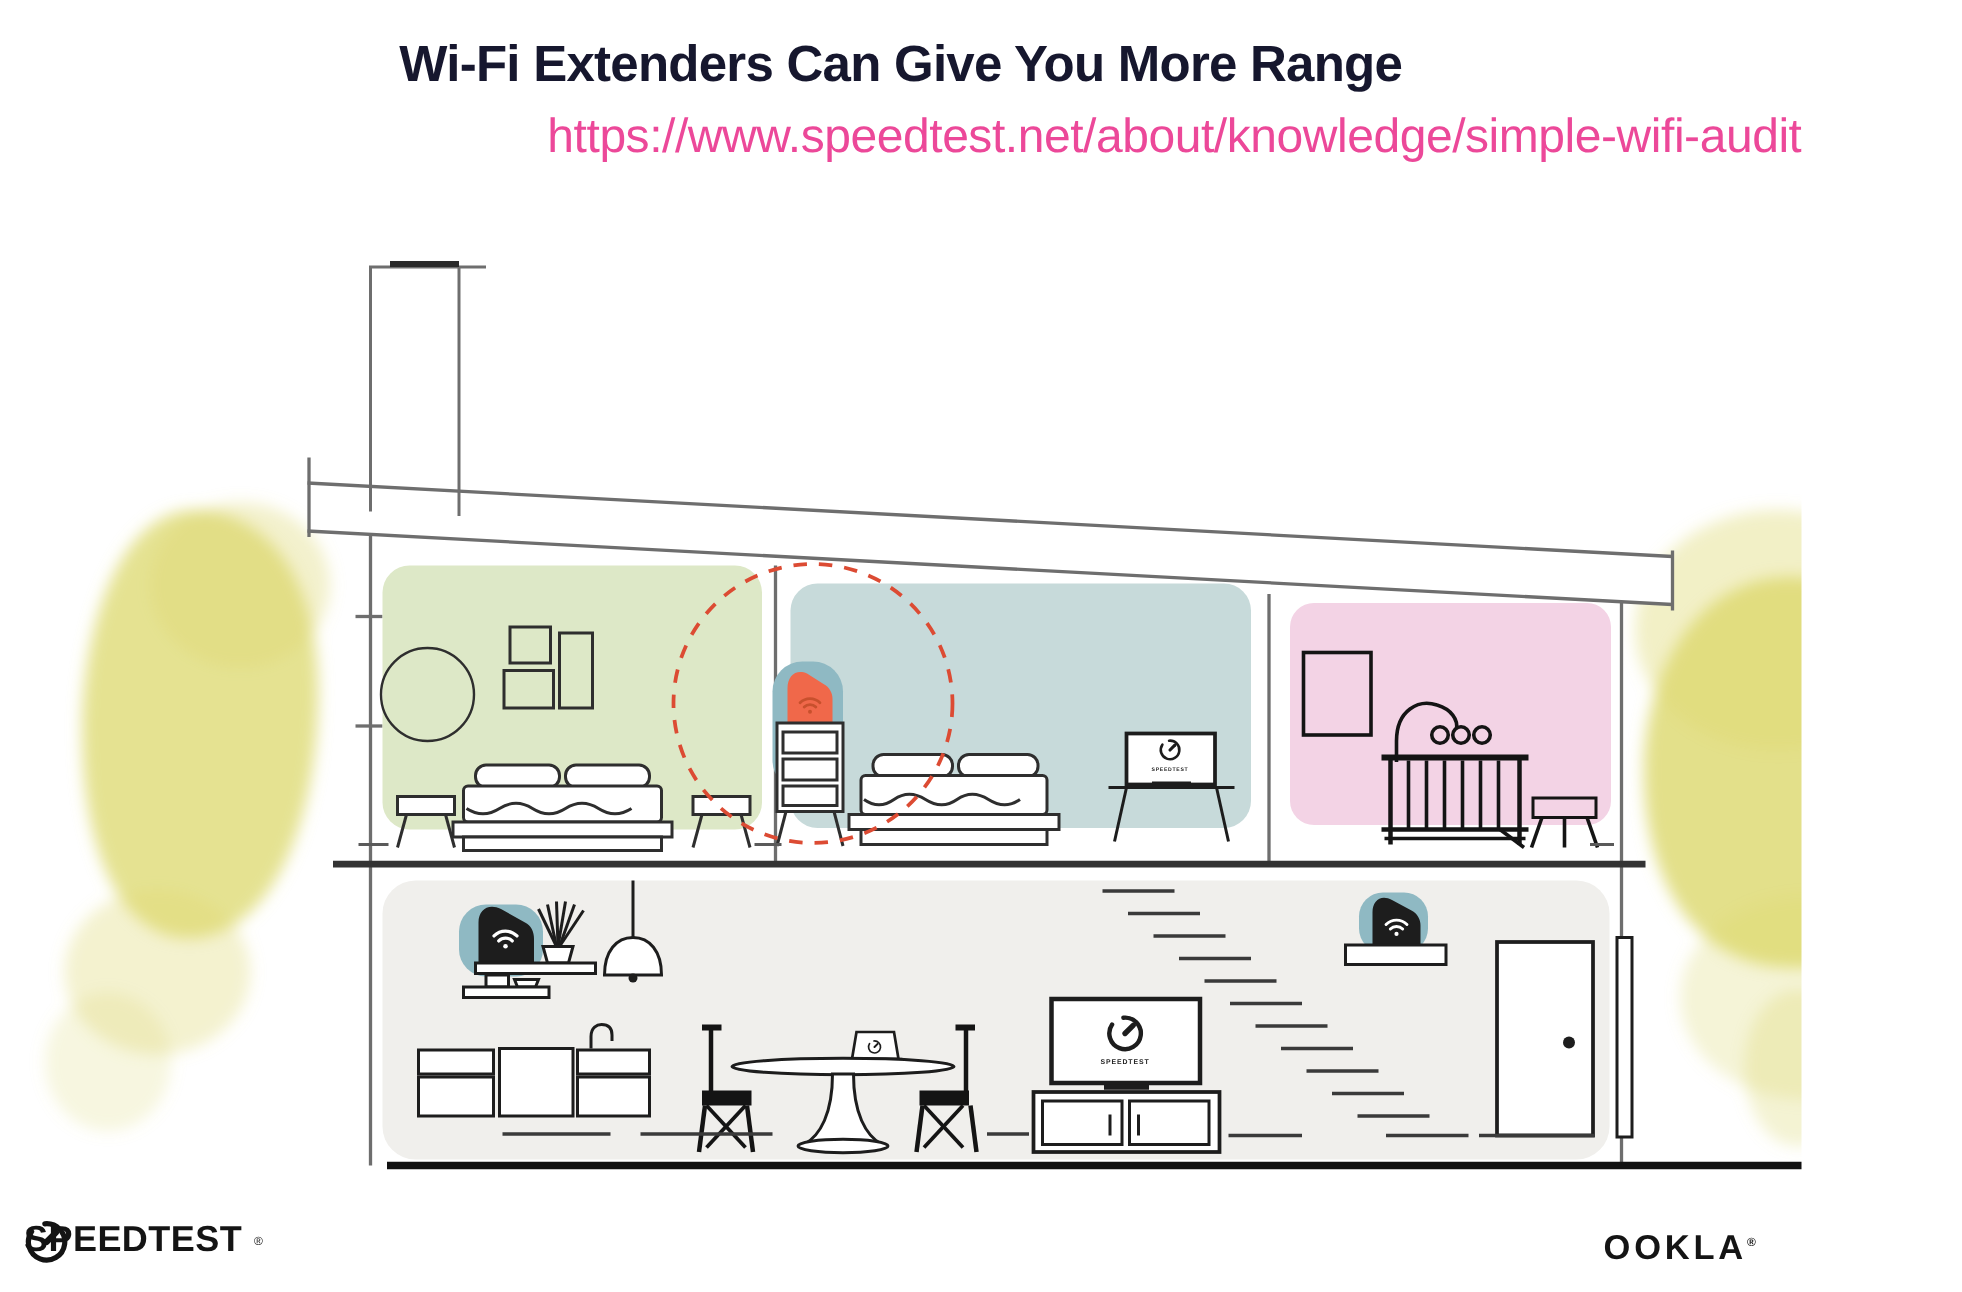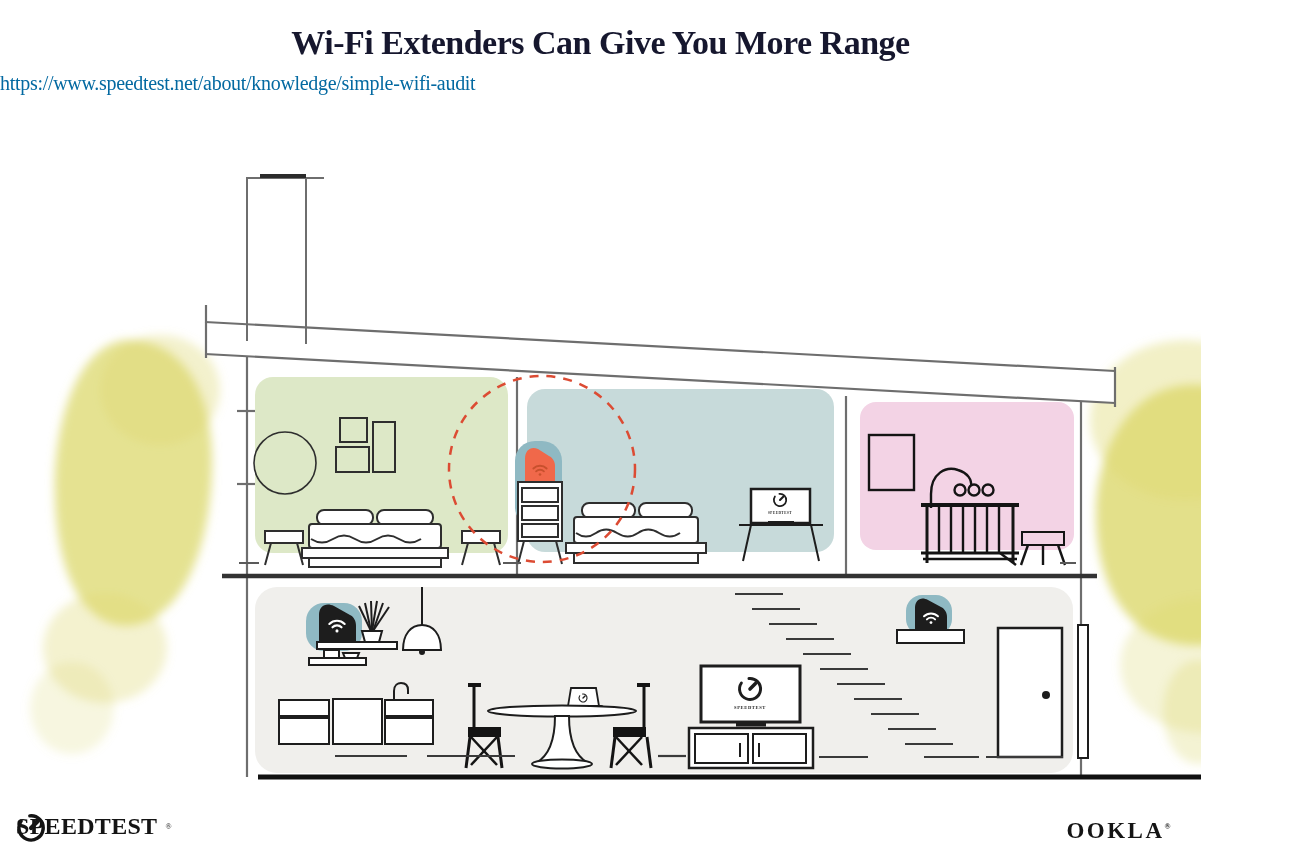--- a/index.html
+++ b/index.html
@@ -1,21 +1,21 @@
 <!DOCTYPE html>
 <html><head>
 <meta charset="utf-8">
 <style>
   html,body{margin:0;padding:0;background:#ffffff;}
   #canvas{position:relative;width:1201px;height:861px;background:#ffffff;overflow:hidden;
-          font-family:Liberation Serif, serif;}
+          font-family:Liberation Sans, sans-serif;}
   .hdr-title{position:absolute;top:24px;left:0;width:100%;text-align:center;
              font-size:34px;font-weight:700;letter-spacing:-0.5px;color:#16172e;}
-  .hdr-url{position:absolute;top:72px;left:0;width:100%;text-align:left;
-           font-size:20px;font-weight:400;letter-spacing:-0.3px;color:#0369a1;}
+  .hdr-url{position:absolute;top:72px;left:0;width:100%;text-align:right;
+           font-size:32px;font-weight:400;letter-spacing:-0.3px;color:#ec4899;}
   svg{position:absolute;left:0;top:0;}
   .footer-left{position:absolute;left:16px;top:813px;display:flex;align-items:center;gap:8px;}
   .st-word{font-size:24px;font-weight:700;letter-spacing:0.3px;color:#141414;}
   .reg{font-size:8px;vertical-align:super;color:#141414;}
   .footer-right{position:absolute;right:28px;top:818px;font-size:23px;font-weight:700;
                 letter-spacing:2.5px;color:#141414;}
 </style>
 </head>
 <body>
 

